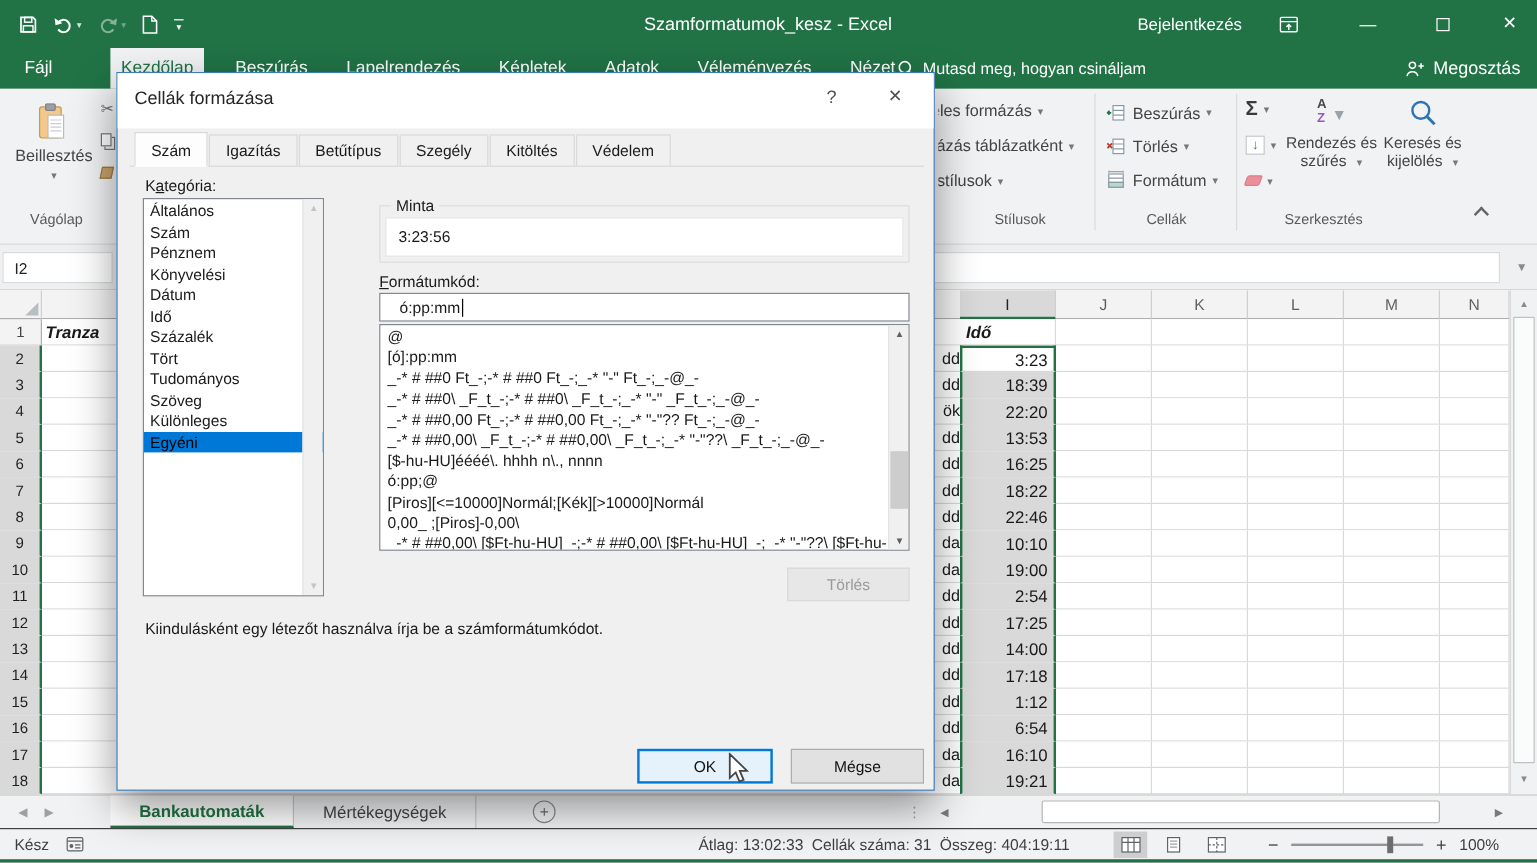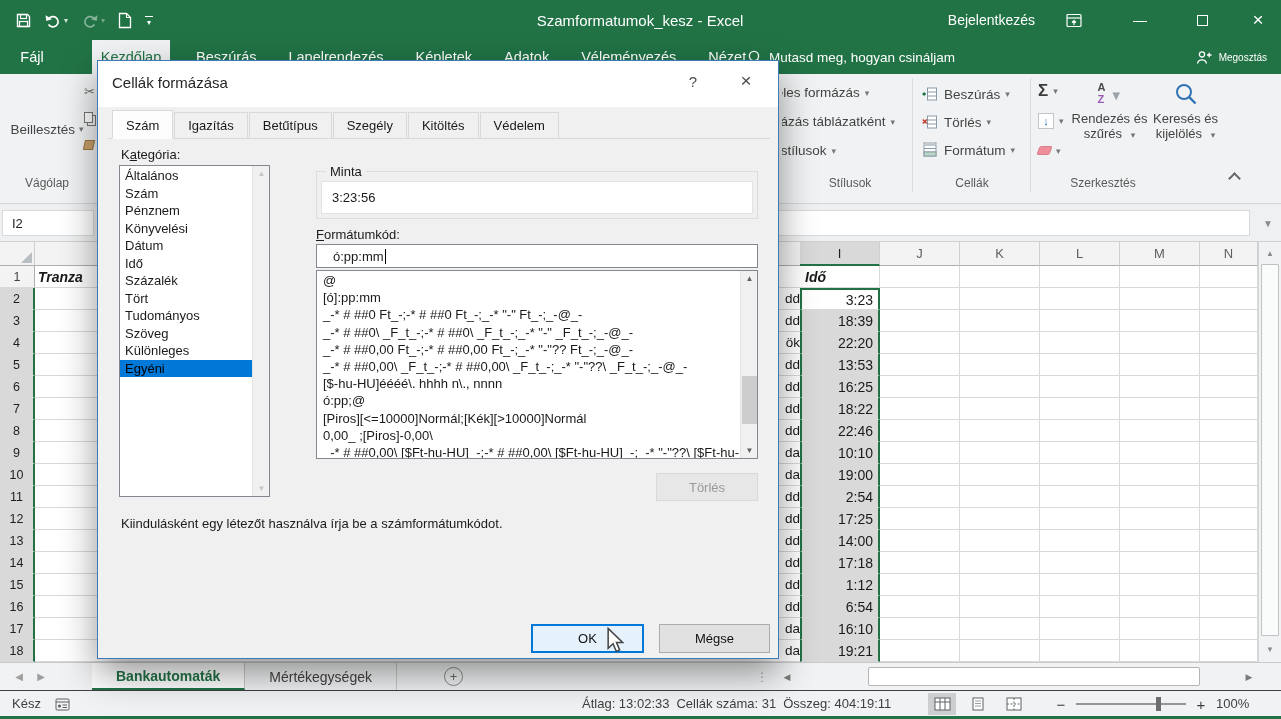--- a/index.html
+++ b/index.html
@@ -22,25 +22,25 @@
   .qcustom .bar{width:8px;border-top:1.4px solid #fff;margin-bottom:3px}
   .qcustom .car{font-size:8px;color:#fff}
 
   
   .tabrow{position:absolute;left:0;top:40px;width:1281px;height:34px;background:#217346;color:#fff}
   .filetab{position:absolute;left:0;top:0;width:64px;height:34px;display:flex;align-items:center;justify-content:center;font-size:14.5px}
   .hometab{position:absolute;left:92px;top:0;width:78px;height:34px;background:#f1f2f3;color:#217346;display:flex;align-items:center;justify-content:center;font-size:14.5px}
   .rtabs{position:absolute;left:180px;top:0;height:34px;display:flex;align-items:center}
   .rtab{padding:0 16px;font-size:14.5px;white-space:nowrap}
   .tellme{position:absolute;left:748px;top:0;height:34px;display:flex;align-items:center;gap:7px;font-size:13.5px;color:#fff}
-  .share{position:absolute;right:14px;top:0;height:34px;display:flex;align-items:center;gap:7px;font-size:10px;color:#fff}
+  .share{position:absolute;right:14px;top:0;height:34px;display:flex;align-items:center;gap:7px;font-size:15px;color:#fff}
 
   
   .ribbon{position:absolute;left:0;top:74px;width:1281px;height:130px;background:#f1f2f3;border-bottom:1px solid #d5d6d7}
-  .paste-btn{position:absolute;left:10px;top:6px;width:70px;height:92px;display:flex;align-items:center;justify-content:center;padding-top:6px;gap:4px}
+  .paste-btn{position:absolute;left:10px;top:6px;width:70px;height:92px;display:flex;flex-direction:column;align-items:center;justify-content:flex-start;padding-top:6px;gap:4px}
   .paste-btn .plabel{font-size:13.5px;color:#444}
   .paste-btn .pdd{font-size:9px;color:#777}
   .clip-col{position:absolute;left:84px;top:8px;display:flex;flex-direction:column;gap:9px;color:#6e6e6e}
   .copy-ic{display:inline-block;width:9px;height:11px;border:1px solid #777;background:#fff;box-shadow:3px 3px 0 -1px #f1f2f3,3px 3px 0 0 #777}
   .painter-ic{display:inline-block;width:10px;height:10px;background:#caa26a;border:1px solid #9b7b48;transform:skewX(-12deg)}
   .grp-label{position:absolute;top:102px;font-size:12px;color:#595959;text-align:center}
   .vdiv{position:absolute;top:4px;height:114px;width:1px;background:#dadbdc}
   .styles-clip{position:absolute;left:782px;top:4px;width:128px;height:96px;overflow:hidden}
   .sline{height:29px;display:flex;align-items:center;font-size:13.5px;color:#444;white-space:nowrap}
   .s1{margin-left:-40px}.s2{margin-left:-33px}.s3{margin-left:-32px}

